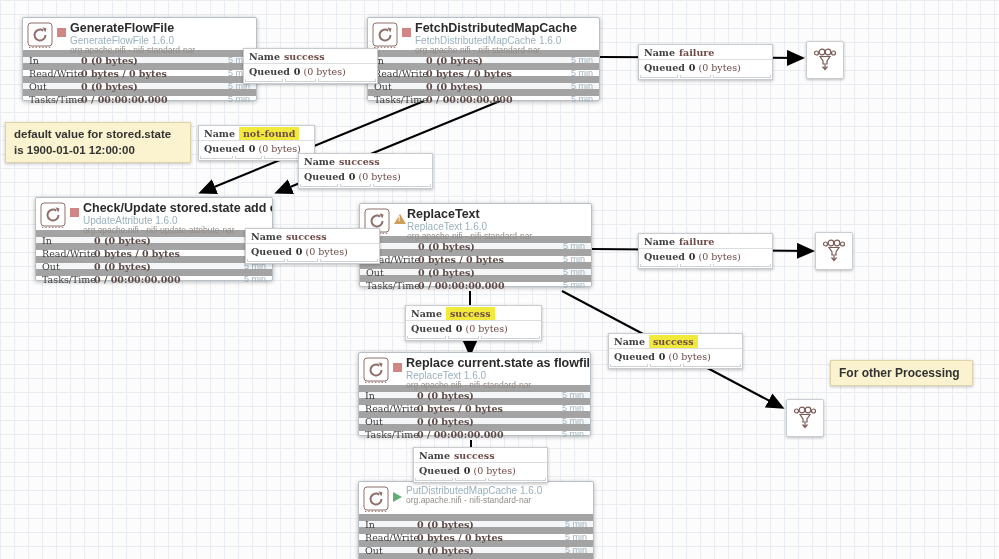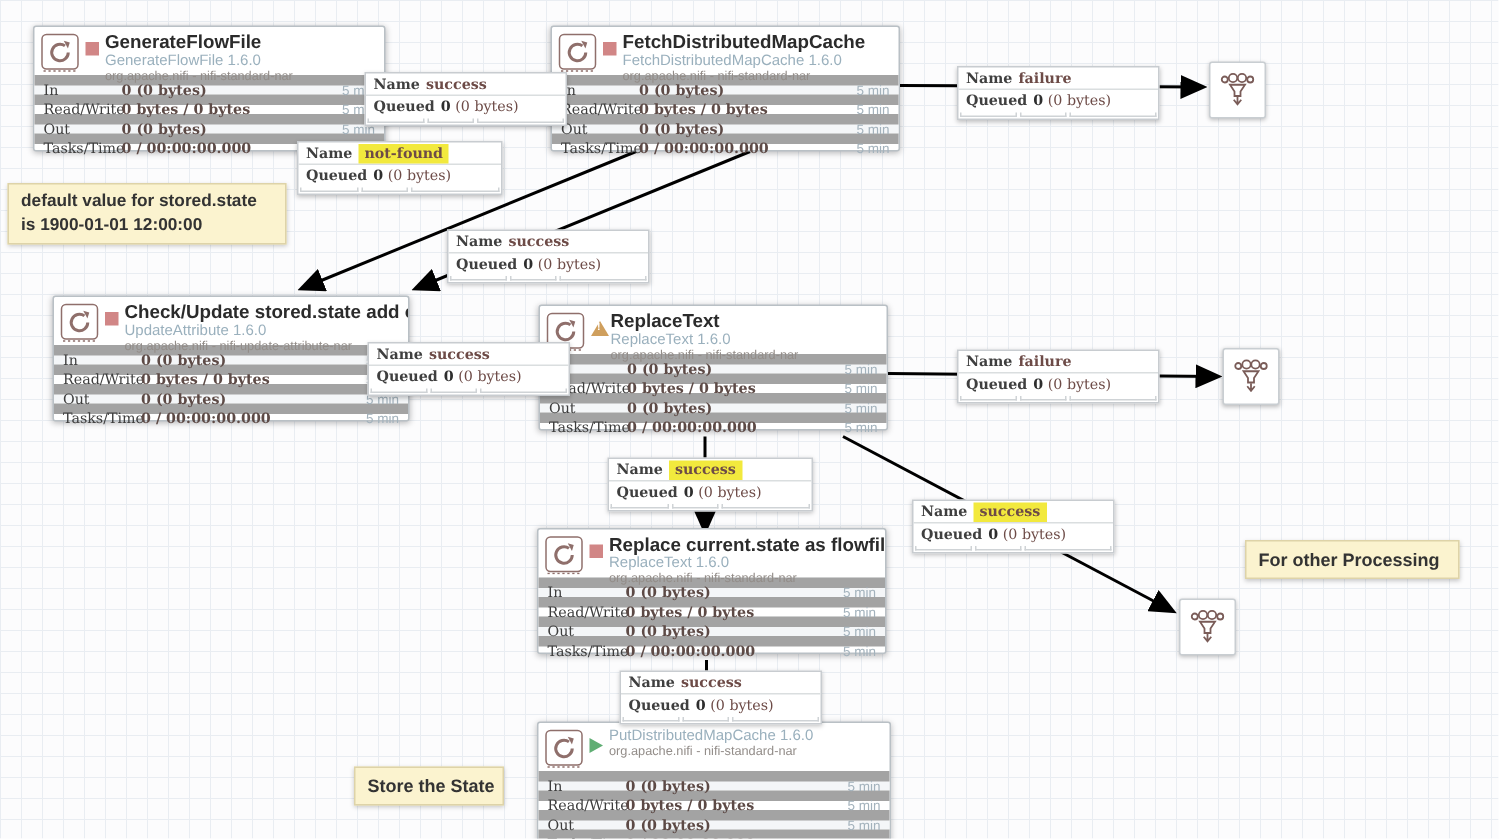--- a/index.html
+++ b/index.html
@@ -347,21 +347,21 @@
   <div class="conn" style="left:638px;top:44px">
     <div class="conn-row first"><span class="conn-key">Name</span><span class="conn-val" data-highlight="false">failure</span></div>
     <div class="conn-row"><span class="conn-key">Queued</span><span class="conn-num">0</span> <span class="conn-size">(0 bytes)</span></div>
     <div class="conn-ticks">
         <i></i>
         <i></i>
         <i></i>
       </div>
   </div>
 
-  <div class="conn" style="left:198px;top:94px;width:137px">
+  <div class="conn" style="left:198px;top:125px;width:117px">
     <div class="conn-row first"><span class="conn-key">Name</span><span class="conn-val" data-highlight="true">not-found</span></div>
     <div class="conn-row"><span class="conn-key">Queued</span><span class="conn-num">0</span> <span class="conn-size">(0 bytes)</span></div>
     <div class="conn-ticks">
         <i></i>
         <i></i>
         <i></i>
       </div>
   </div>
 
   <div class="conn" style="left:298px;top:153px">
@@ -460,17 +460,14 @@
       </g>
     </svg>
   </div>
 
   <div class="sticky multi" style="left:5px;top:122px;width:186px">
     <span>default value for stored.state is 1900-01-01 12:00:00</span>
   </div>
   <div class="sticky small" style="left:830px;top:360px;width:143px">
     <span>For other Processing</span>
   </div>
-  <div class="sticky small" style="left:236px;top:511px;width:100px;white-space:nowrap">
-    <span>Store the State</span>
-  </div>
 
 </div>
 
 </body></html>

